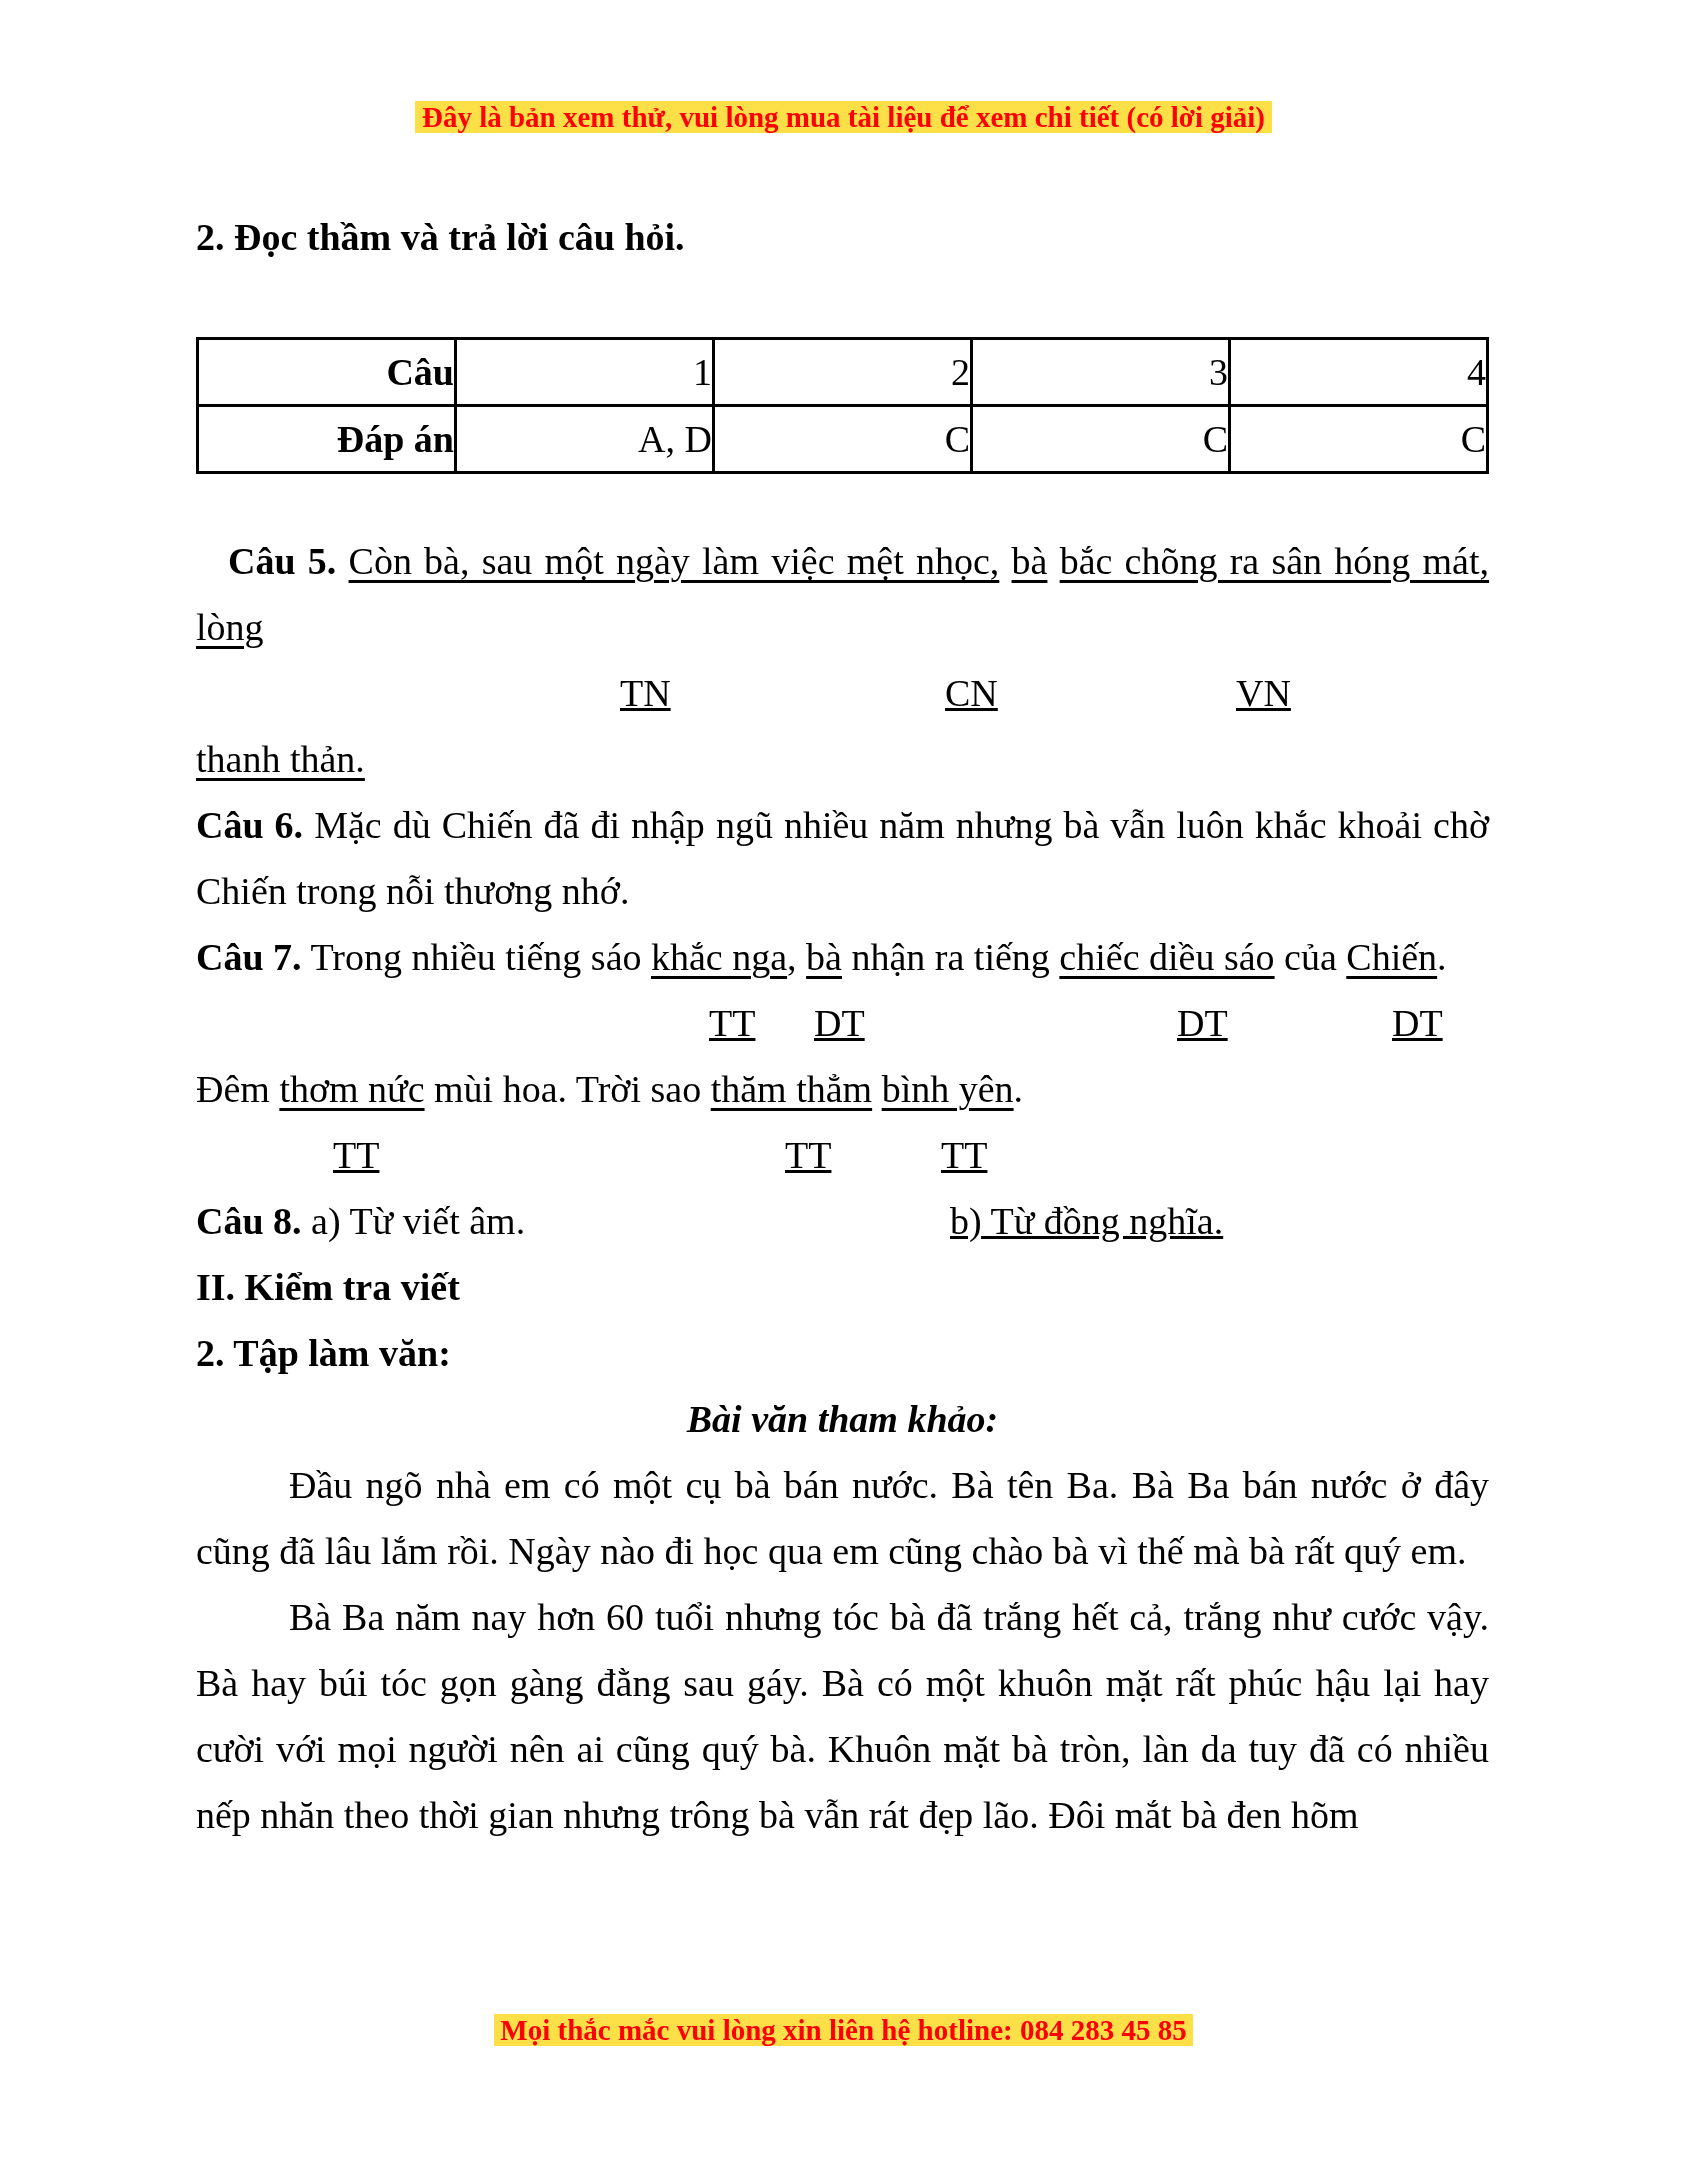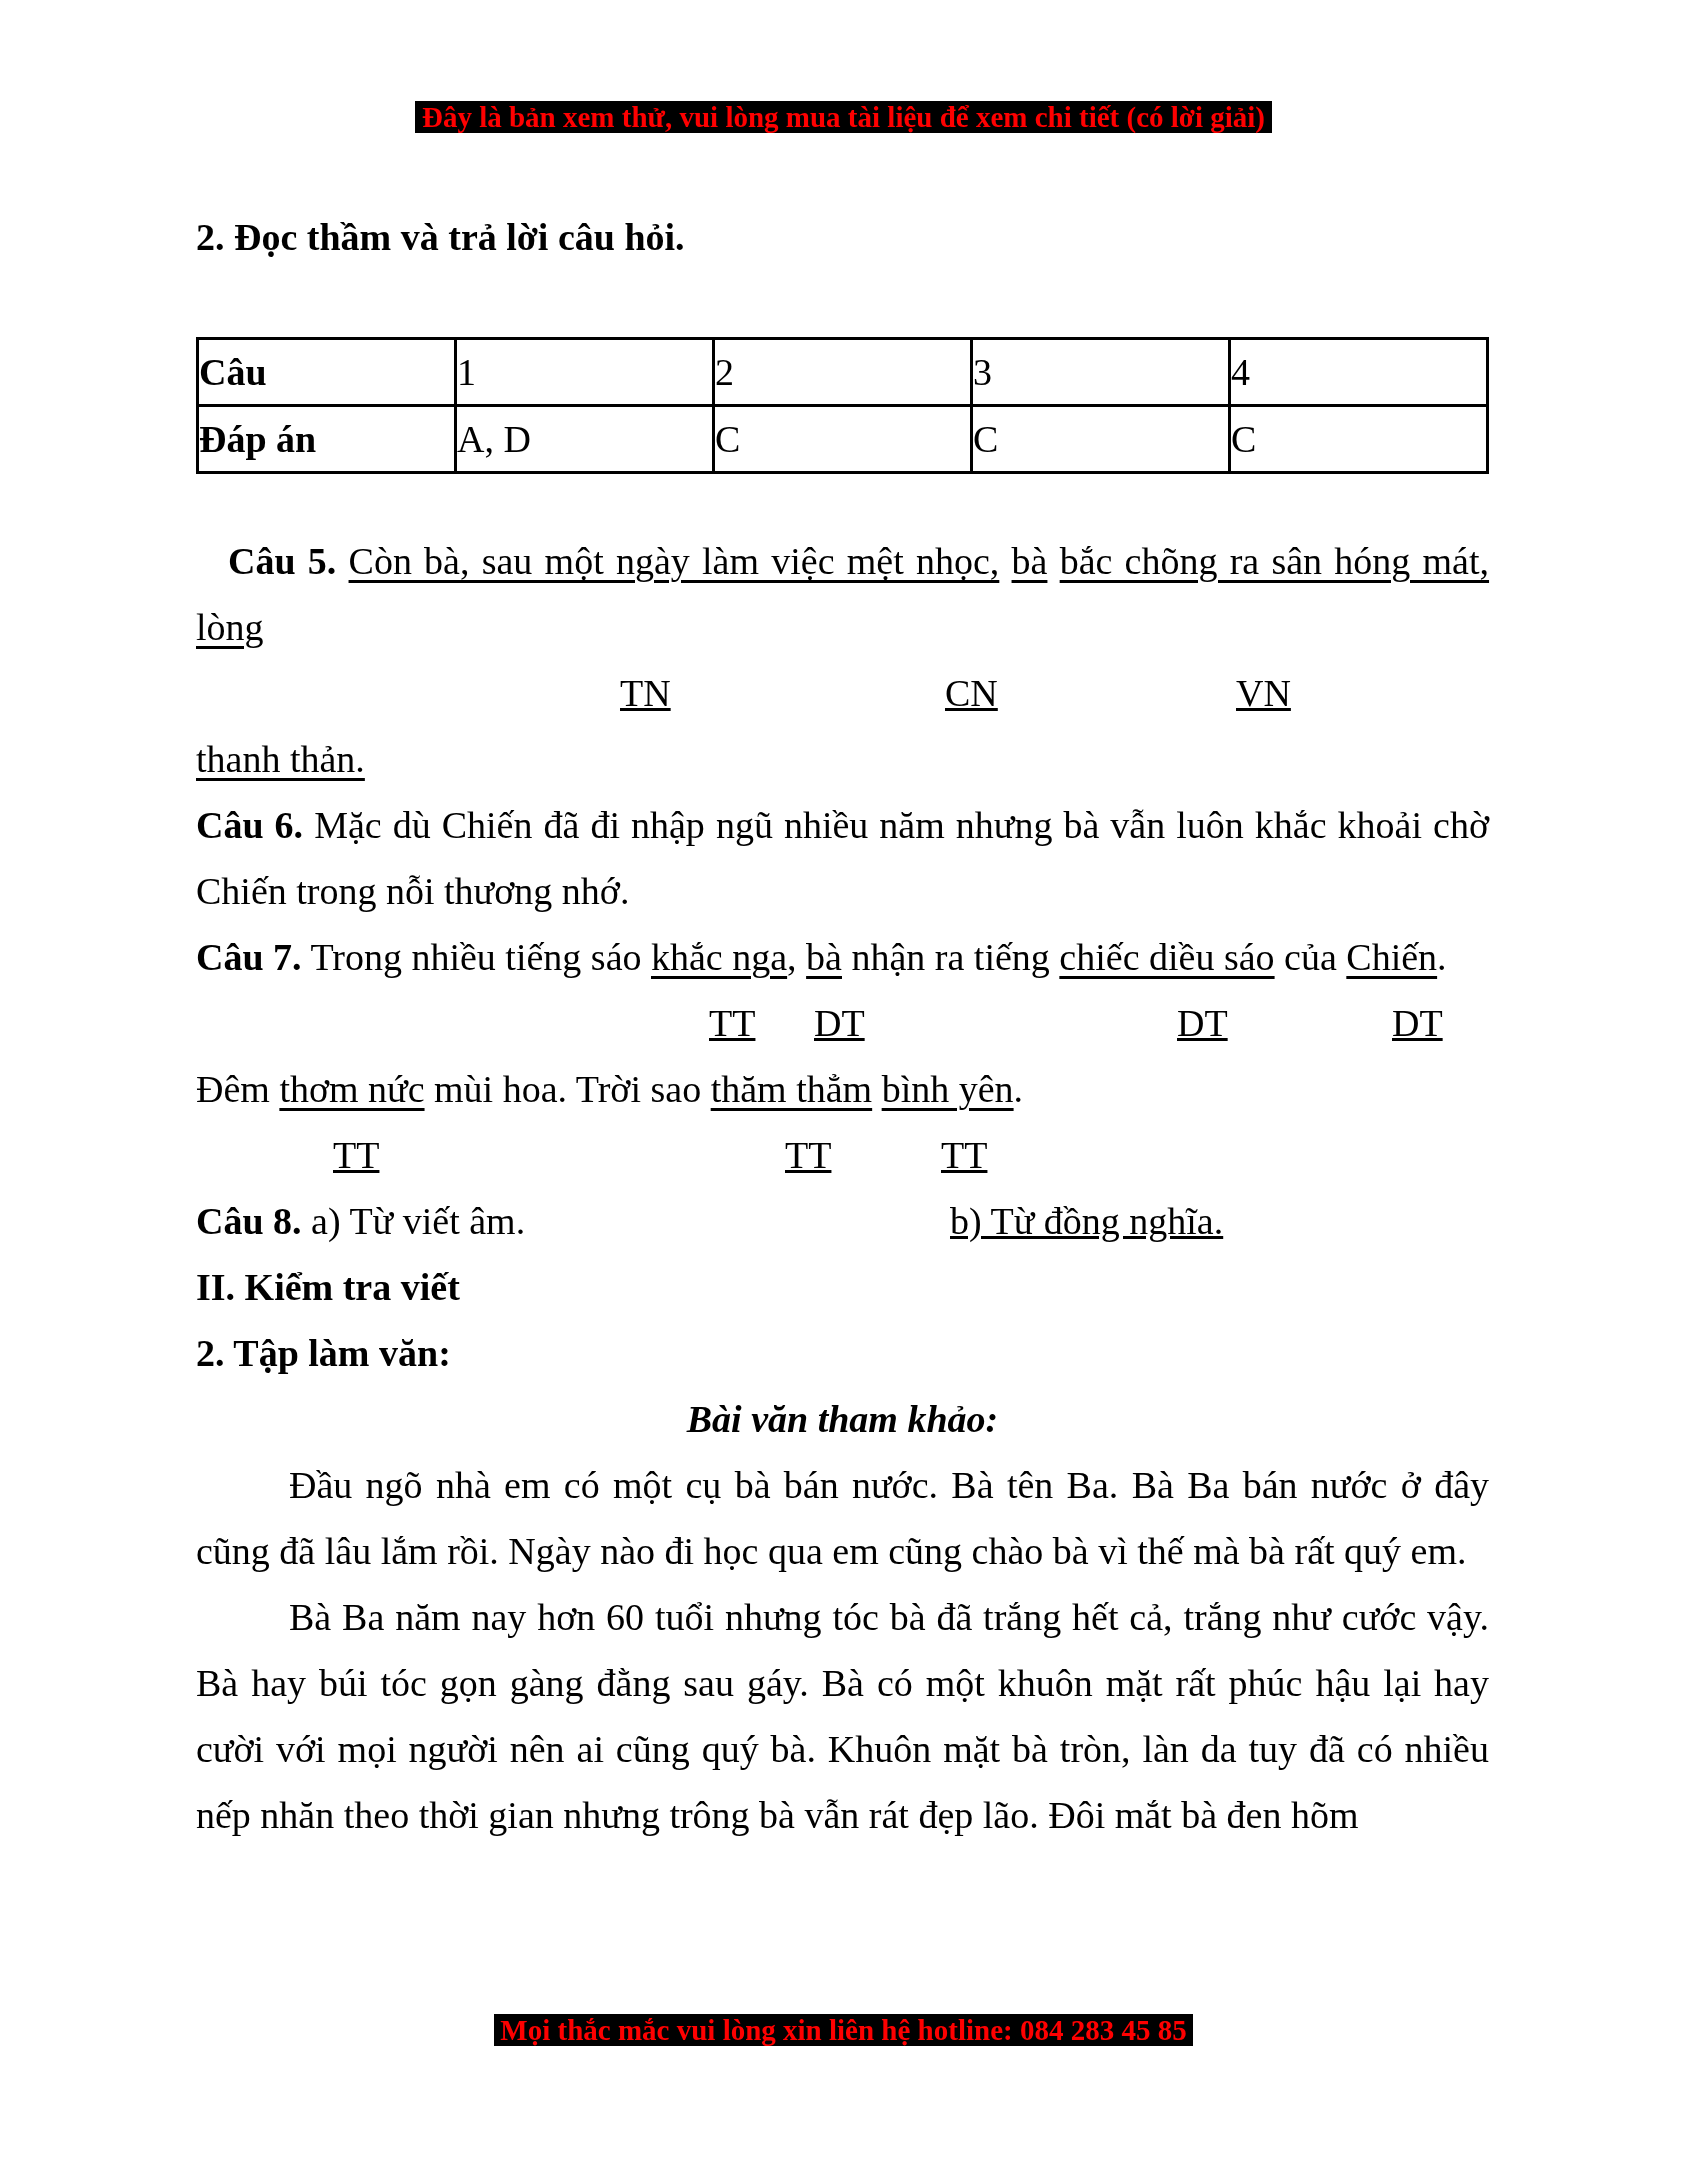--- a/index.html
+++ b/index.html
@@ -7,25 +7,25 @@
     position:relative; width:1687px; height:2183px; background:#ffffff;
     font-family:"Liberation Serif", serif; font-size:38px; color:#000000;
     overflow:hidden;
   }
   .banner {
     position:absolute; left:0; width:1687px; text-align:center;
     font-weight:bold; font-size:29px; line-height:38px;
   }
   .banner-top { top:98px; }
   .banner-bottom { top:2011px; }
-  .hl { background:#000000; color:#ff0000; padding:0 6.6px; }
+  .hl { background:#fde047; color:#ff0000; padding:0 6.6px; }
   .content { position:absolute; left:196px; top:0; width:1293px; }
   .doc-heading { margin-top:214px; font-weight:bold; line-height:46px; }
   table.answers { border-collapse:collapse; width:100%; margin-top:77px; table-layout:fixed; }
-  table.answers td { border:3.3px solid #000; height:64px; text-align:left; vertical-align:middle; padding:0; }
+  table.answers td { border:3.3px solid #000; height:64px; text-align:right; vertical-align:middle; padding:0; }
   .b { font-weight:bold; }
   .qa { margin-top:54px; line-height:66px; }
   .justify-full { text-align:justify; text-align-last:justify;margin-left:32px; }
   .jp { text-align:justify; }
   .nowrap { white-space:nowrap; }
   .u { text-decoration:underline; text-decoration-thickness:2.6px; text-underline-offset:6px; }
   .label-line { position:relative; height:66px; }
   .abs { position:absolute; top:0;text-decoration:underline; }
   .rel { position:relative; }
   .center { text-align:center; }

